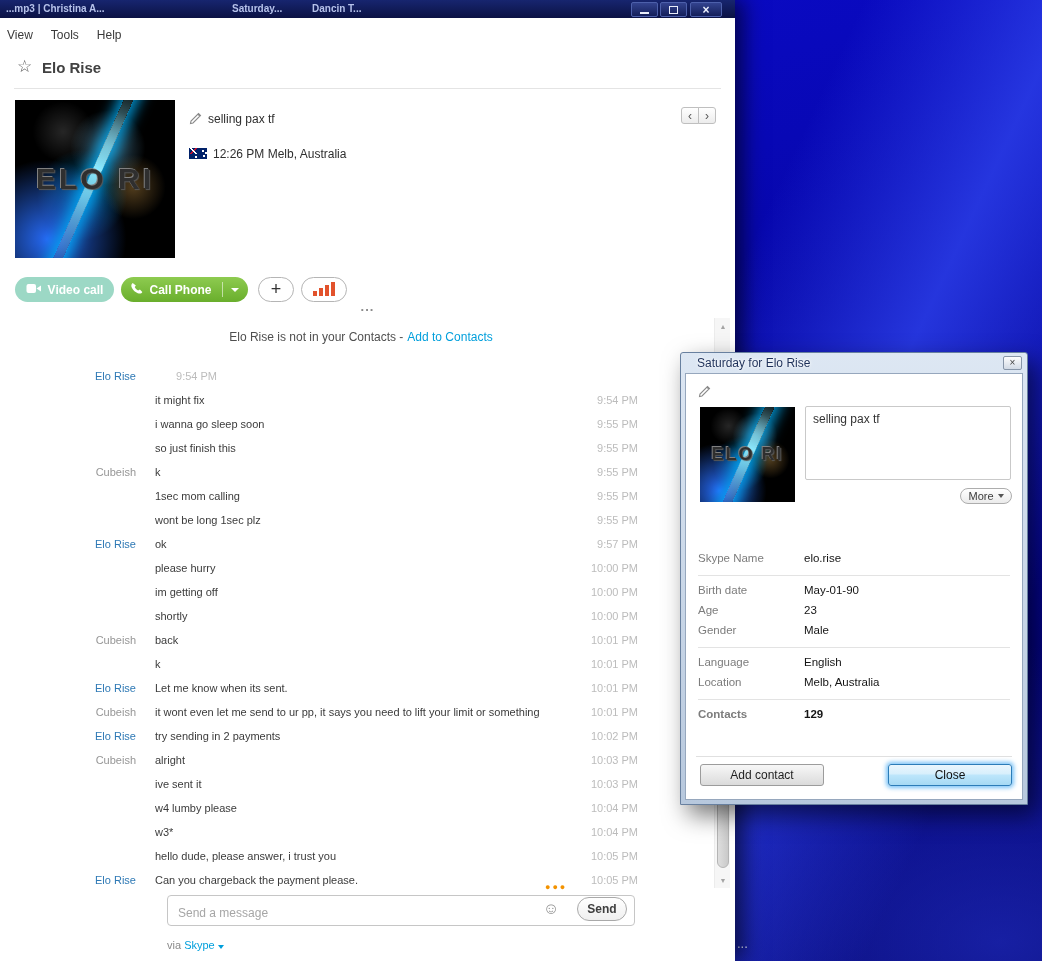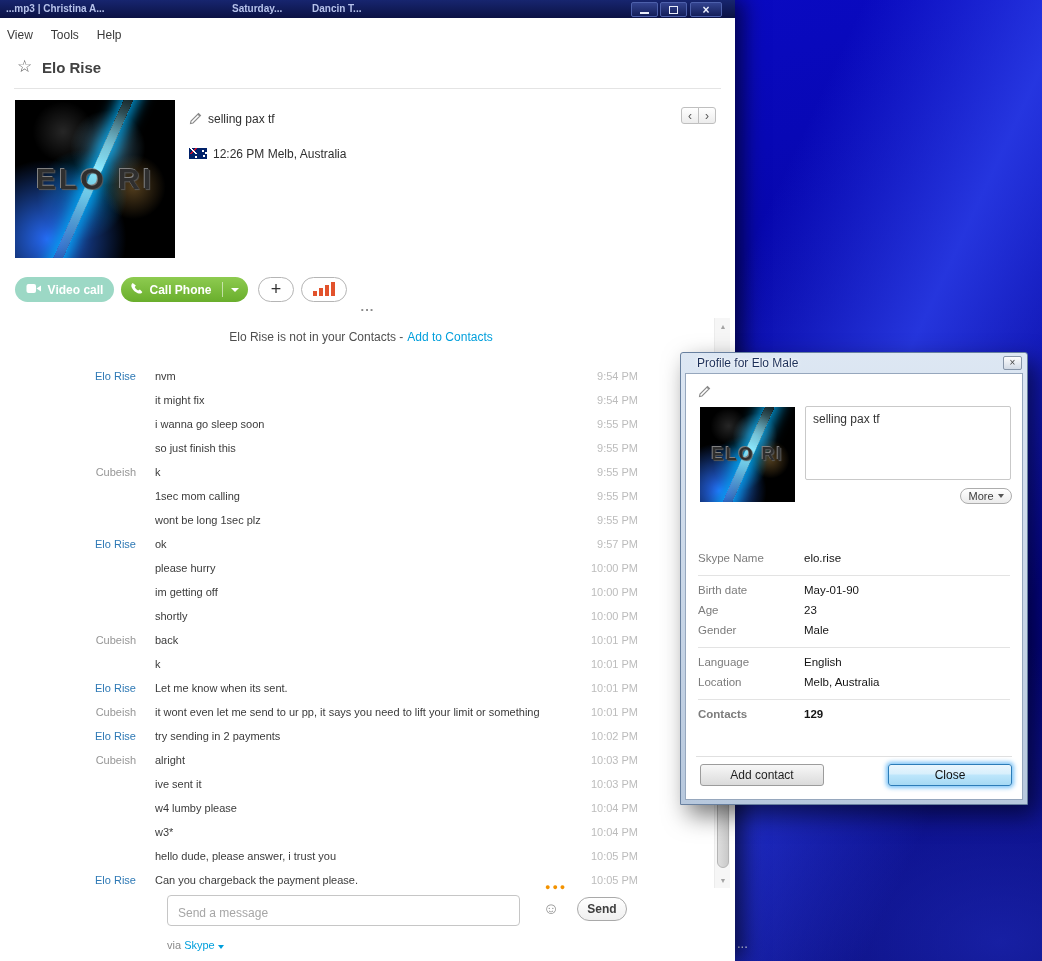--- a/index.html
+++ b/index.html
@@ -96,21 +96,21 @@
 
   
   .scrollbar{position:absolute;left:714px;top:318px;width:16px;height:570px;background:#f6f6f6;border-left:1px solid #ececec;}
   .sb-arrow{position:absolute;left:0;width:16px;height:16px;color:#a4a4a4;font-size:7px;
     display:flex;align-items:center;justify-content:center;cursor:default;}
   .sb-up{top:0}.sb-down{bottom:0}
   .sb-thumb{position:absolute;left:2px;top:458px;width:12px;height:92px;border:1px solid #b4b4b4;
     border-radius:6px;background:linear-gradient(90deg,#dedede,#c9c9c9);}
 
   
-  .composer-input{position:absolute;left:167px;top:895px;width:353px;height:31px;border:1px solid #c6c6c6;
+  .composer-input{position:absolute;left:167px;top:895px;width:468px;height:31px;border:1px solid #c6c6c6;
     border-radius:4px;font-size:12px;color:#333;padding:4px 30px 0 10px;outline:none;font-family:"Liberation Sans",sans-serif;}
   .composer-input::placeholder{color:#a6a6a6;}
   .smiley{position:absolute;left:543px;top:900px;font-size:16px;color:#8f8f8f;cursor:pointer;}
   .send-btn{position:absolute;left:577px;top:897px;width:50px;height:24px;border:1px solid #a9a9a9;border-radius:12px;
     background:linear-gradient(#fff,#efefef);font-size:12px;font-weight:700;color:#3f3f3f;
     display:flex;align-items:center;justify-content:center;cursor:pointer;}
   .via-row{position:absolute;left:167px;top:939px;font-size:11px;color:#8a8a8a;}
   .via-link{color:#009fdc;cursor:pointer;}
   .via-caret{display:inline-block;width:0;height:0;border-left:3px solid transparent;border-right:3px solid transparent;
     border-top:4px solid #009fdc;margin-left:3px;}
@@ -236,21 +236,20 @@
 
   <div class="dots-divider">...</div>
 
   <div class="notice">
     <span>Elo Rise is not in your Contacts -</span><span class="notice-link">Add to Contacts</span>
   </div>
 
   <div class="message-list">
       <div class="msg-row">
         <span class="msg-sender blue">Elo Rise</span>
-        <span class="msg-text">nvm</span>
         <span class="msg-time">9:54 PM</span>
       </div>
       <div class="msg-row">
         <span class="msg-sender"></span>
         <span class="msg-text">it might fix</span>
         <span class="msg-time">9:54 PM</span>
       </div>
       <div class="msg-row">
         <span class="msg-sender"></span>
         <span class="msg-text">i wanna go sleep soon</span>
@@ -369,21 +368,21 @@
 
   <div class="via-row">
     <span>via</span>
     <span class="via-link">Skype</span><span class="via-caret"></span>
   </div>
 
 </div>
 
 <div class="profile-dialog">
   <div class="dialog-titlebar">
-    <span class="dialog-title">Profile for Elo Male</span>
+    <span class="dialog-title">Saturday for Elo Rise</span>
     <div class="dialog-close"><span>×</span></div>
   </div>
 
   <div class="dialog-content">
     <span class="dlg-pencil">
       <svg width="13" height="13" viewBox="0 0 13 13">
           <path d="M1.5 11.5 L2 9 L9.5 1.5 L11.5 3.5 L4 11 Z M8.8 2.2 L10.8 4.2" fill="none" stroke="#8a8a8a" stroke-width="1.1"></path>
         </svg>
     </span>
 

